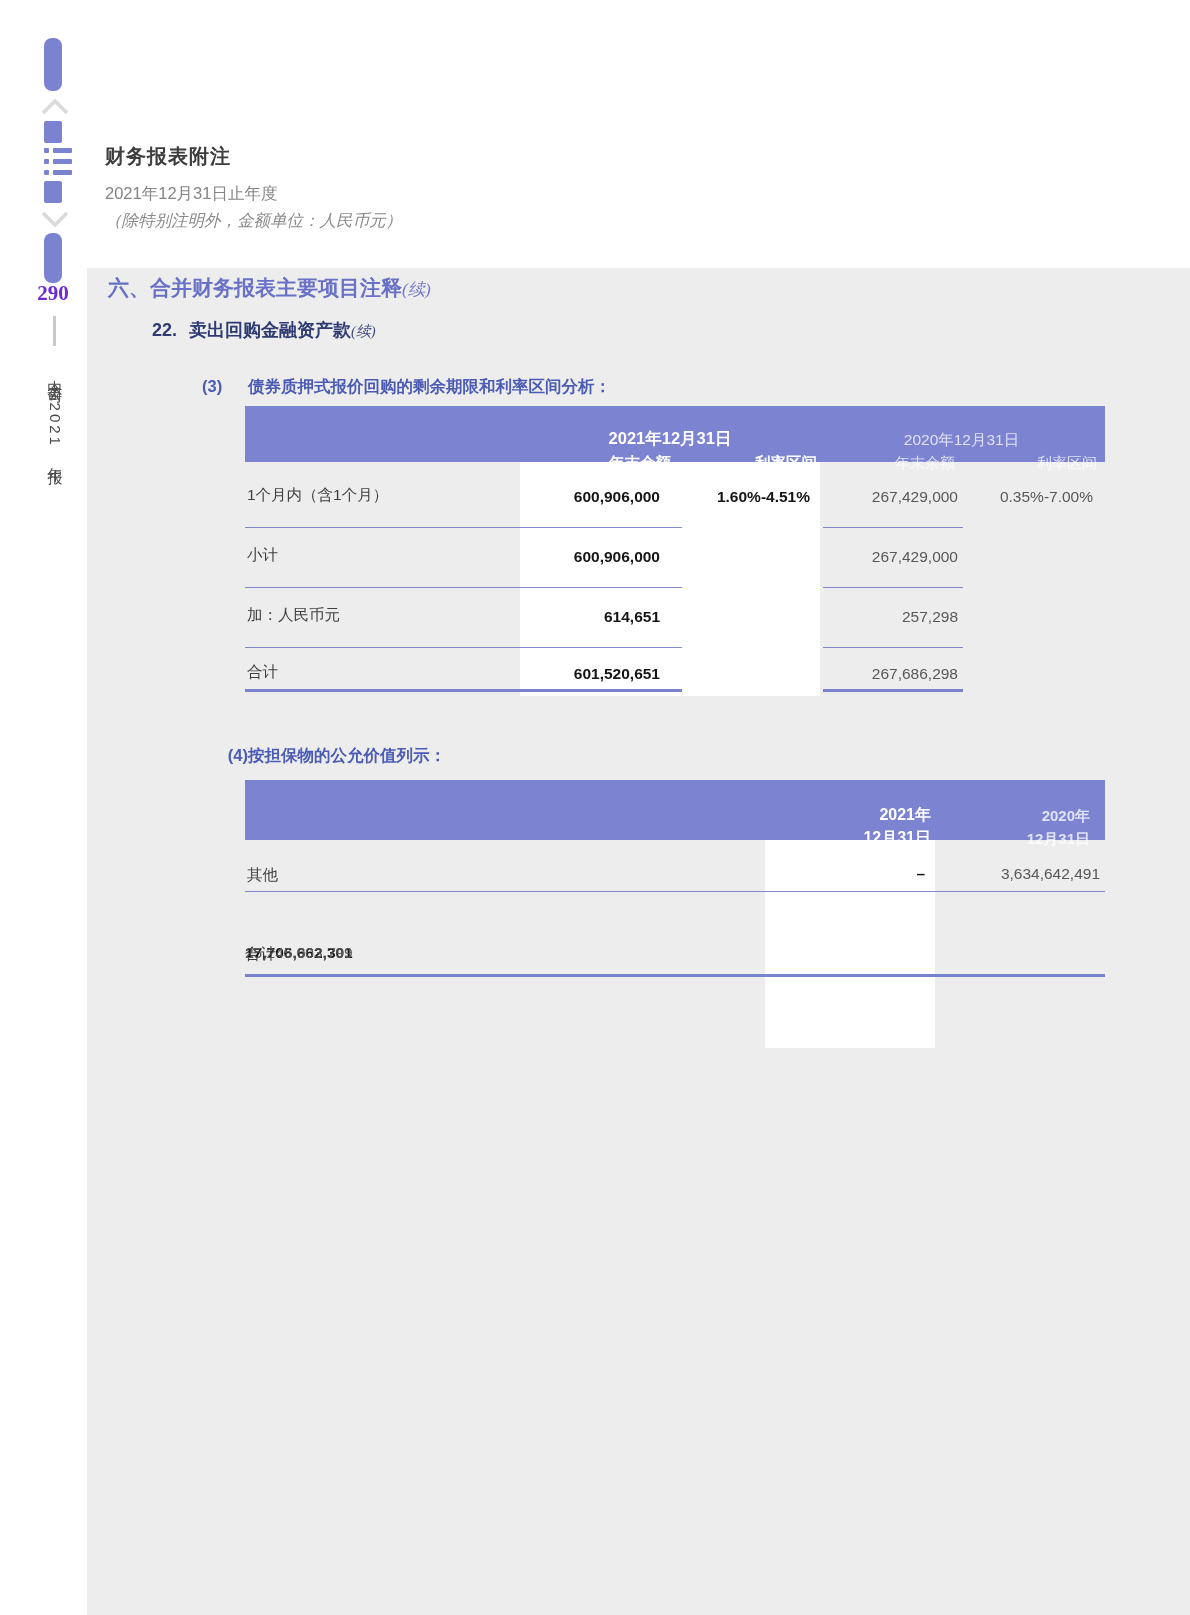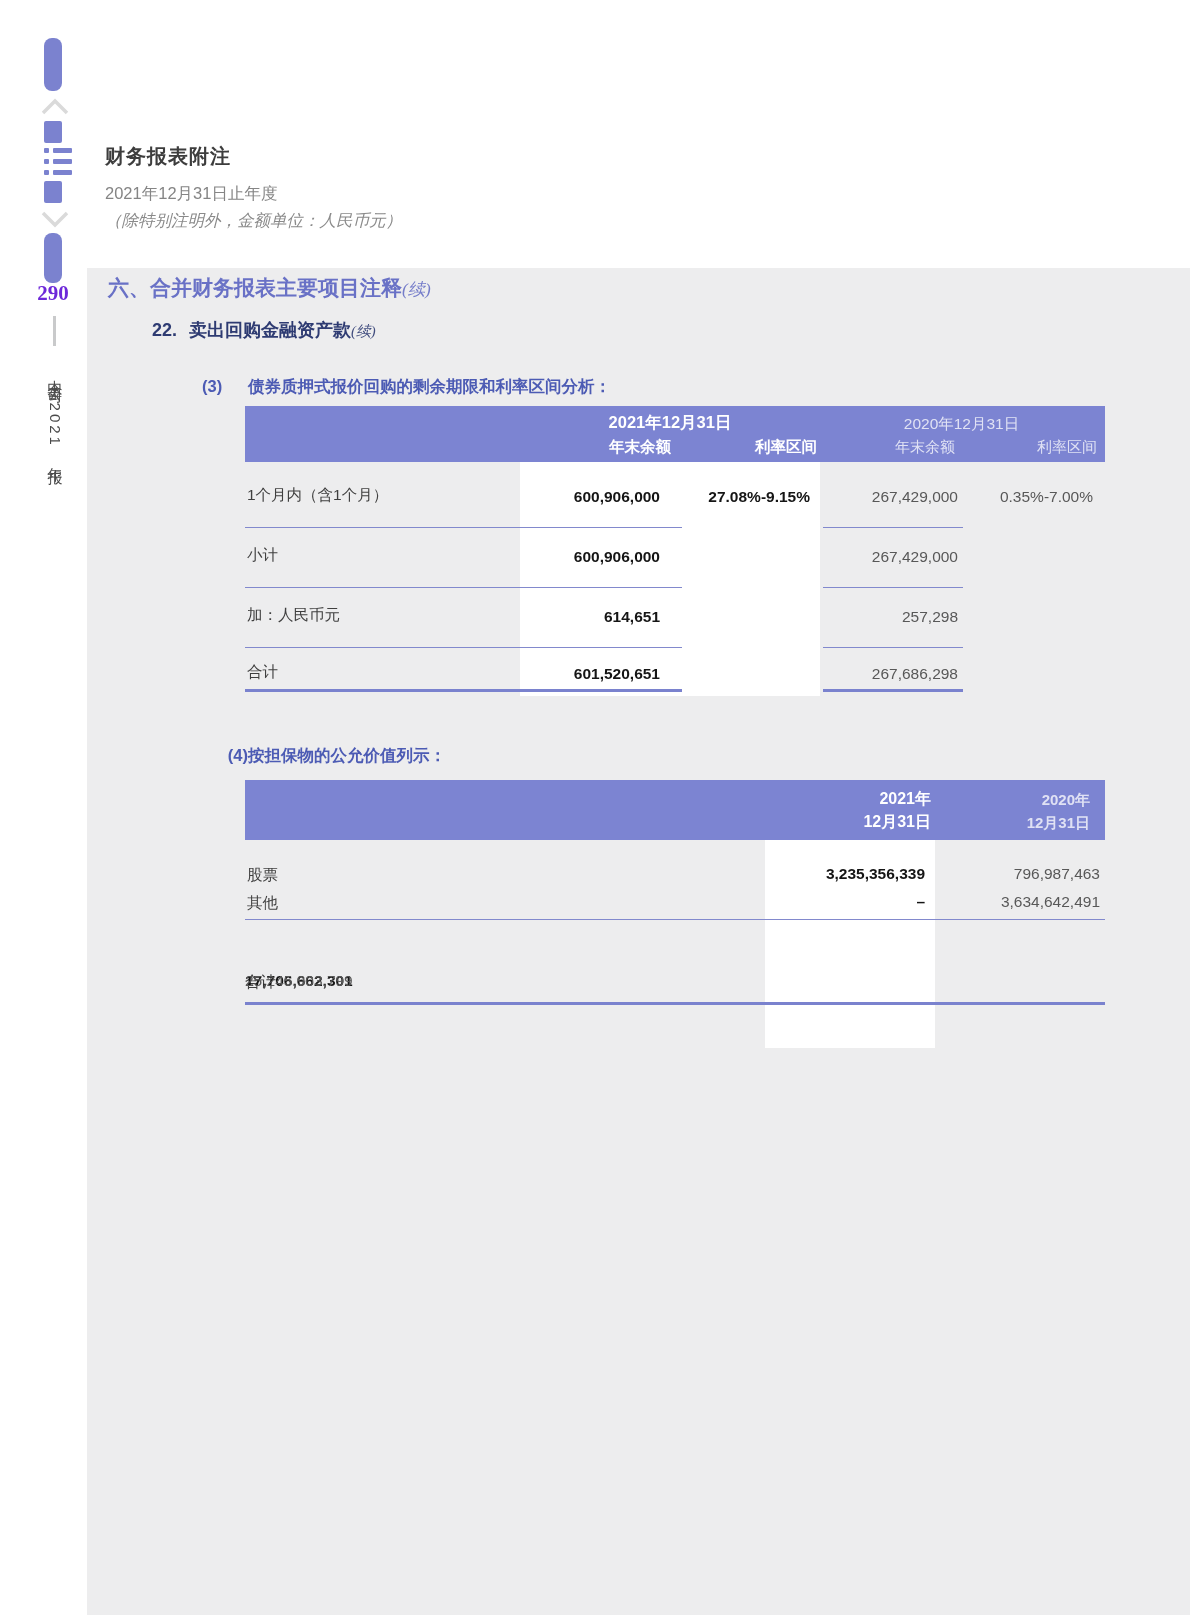--- a/index.html
+++ b/index.html
@@ -31,21 +31,21 @@
   
   .h1 { position:absolute; left:108px; top:274px; font-size:21px; font-weight:700; color:#6971C6; }
   .h2 { position:absolute; left:152px; top:318px; font-size:18px; font-weight:700; color:#2E3B72; }
   .h2 .h2-txt { margin-left:12px; }
   .cont { font-family:"Liberation Serif", serif; font-style:italic; font-weight:400; font-size:0.82em; opacity:0.9; }
   .item-head { position:absolute; font-size:16.5px; font-weight:700; color:#4C5BB4; }
   .item-head .idx { display:inline-block; width:46px; }
   
   .tbl { position:absolute; left:245px; width:860px; }
   .tbl-head { position:relative; background:#7C84D2; }
-  .th { position:absolute; color:#ffffff; white-space:nowrap; }
+  .th { position:absolute; color:#ffffff; white-space:nowrap;margin-top:16px; }
   .th20 { color:rgba(255,255,255,0.76); font-weight:400; }
   .tbl-body { position:relative; }
   .strip { position:absolute; background:#ffffff; }
   .cell { position:absolute; white-space:nowrap; font-size:15.5px; }
   .lbl { color:#3f3f3f; }
   .v21 { color:#151515; font-weight:700; }
   .v20 { color:#585858; font-weight:400; }
   .rule { position:absolute; bottom:0; height:0; border-bottom:1.5px solid #8289CD; }
   .rule-thick { border-bottom:3px solid #7A82CE; }
   
@@ -134,21 +134,21 @@
       <span class="th" style="right:434px;top:31px;font-size:15.5px;font-weight:700;">年末余额</span>
       <span class="th" style="right:288px;top:31px;font-size:15.5px;font-weight:700;">利率区间</span>
       <span class="th th20" style="right:150px;top:32px;font-size:15px;">年末余额</span>
       <span class="th th20" style="right:8px;top:32px;font-size:15px;">利率区间</span>
     </div>
     <div class="tbl-body">
       <div class="strip"></div>
       <div class="t3-row" style="height:66px;">
         <span class="cell lbl c-lbl">1个月内（含1个月）</span>
         <span class="cell v21 c-a21">600,906,000</span>
-        <span class="cell v21 c-r21">27.08%-9.15%</span>
+        <span class="cell v21 c-r21">1.60%-4.51%</span>
         <span class="cell v20 c-a20">267,429,000</span>
         <span class="cell v20 c-r20">0.35%-7.00%</span>
         <i class="rule ul-l"></i>
           <i class="rule ul-r"></i>
       </div>
       <div class="t3-row" style="height:60px;">
         <span class="cell lbl c-lbl">小计</span>
         <span class="cell v21 c-a21">600,906,000</span>
         <span class="cell v20 c-a20">267,429,000</span>
         <i class="rule ul-l"></i>
@@ -183,25 +183,20 @@
       </div>
       <div class="th th20 head-2col" style="right:15px;top:8px;font-size:15px;">
         <div>2020年</div>
         <div>12月31日</div>
       </div>
     </div>
     <div class="tbl-body">
       <div class="strip"></div>
       <div class="t4-rows">
         <div class="t4-row">
-          <span class="cell lbl c-lbl">股票</span>
-          <span class="cell v21 c-v21">3,235,356,339</span>
-          <span class="cell v20 c-v20">796,987,463</span>
-        </div>
-        <div class="t4-row">
           <span class="cell lbl c-lbl">其他</span>
           <span class="cell v21 c-v21">–</span>
           <span class="cell v20 c-v20">3,634,642,491</span>
         </div>
       </div>
       <div class="t4-div"></div>
       <div class="t4-total">
         <span class="cell lbl c-lbl">合计</span>
         <span class="cell v21 c-v21">17,706,662,301</span>
         <span class="cell v20 c-v20">25,245,903,799</span>

